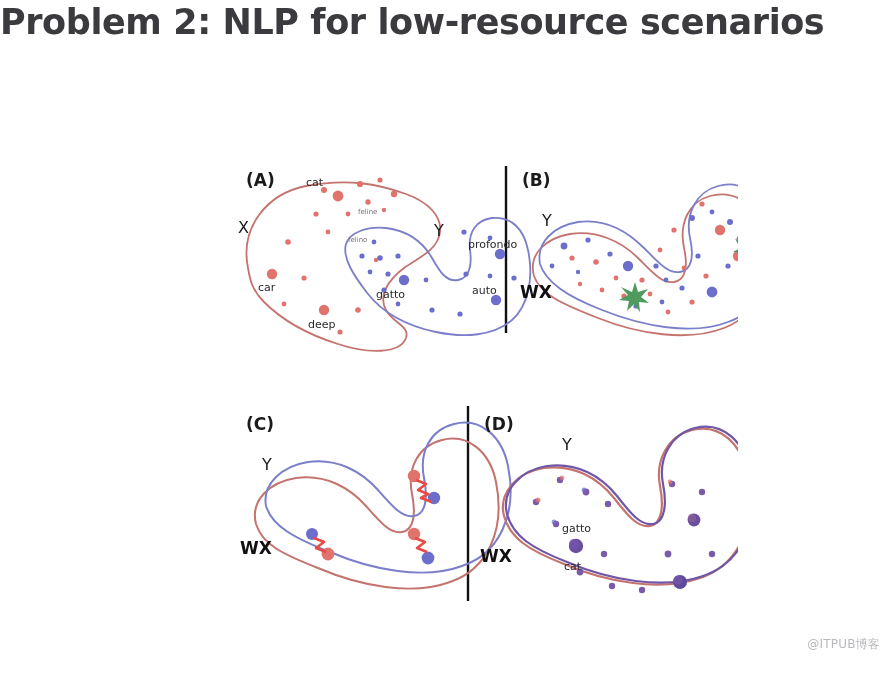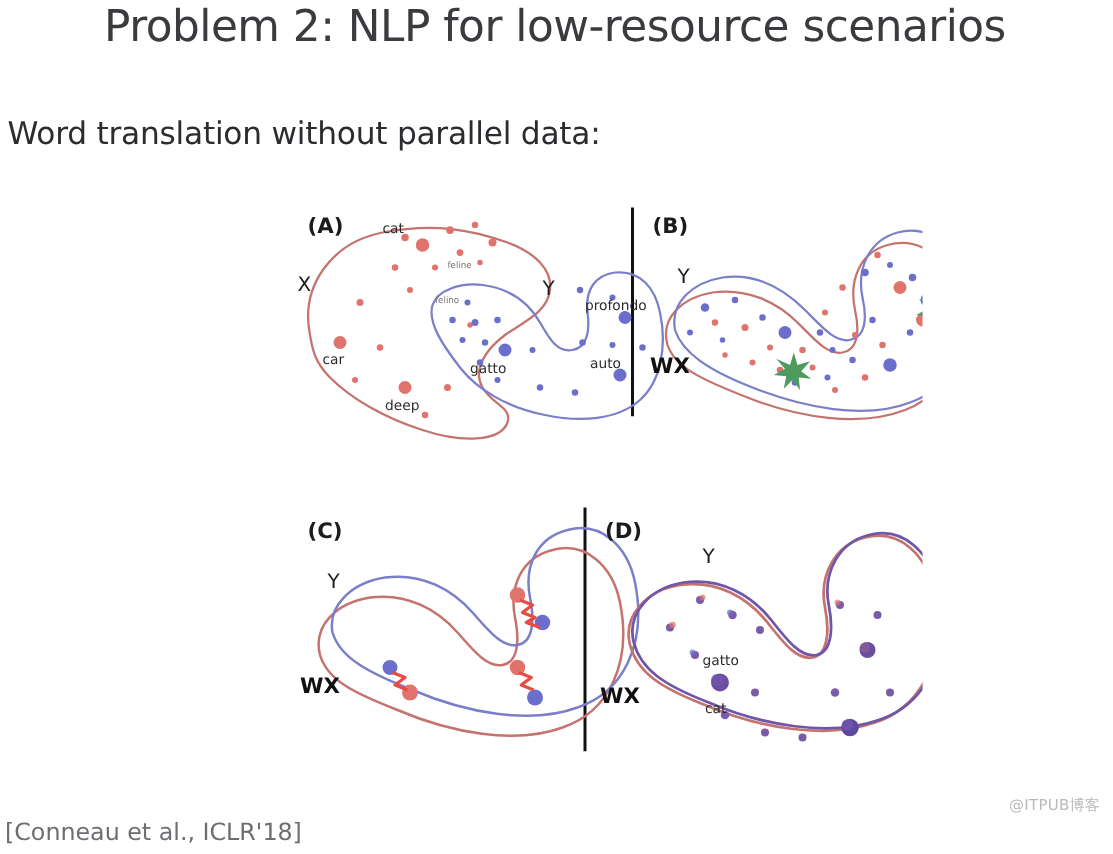--- a/index.html
+++ b/index.html
@@ -18,24 +18,23 @@
   #slide {
     position: absolute;
     inset: 0;
     background: #ffffff;
   }
   .slide-title {
     position: absolute;
     top: 2px;
     left: 0;
     width: 888px;
-    text-align: center;
     font-family: "DejaVu Sans", sans-serif;
     font-size: 35px;
-    font-weight: 400;
+    font-weight: 700;
     letter-spacing: -0.4px;
     color: #3b3b3f;
     white-space: nowrap;
   }
   .slide-subtitle {
     position: absolute;
     top: 92px;
     left: 6px;
     font-family: "DejaVu Sans", sans-serif;
     font-size: 25px;
@@ -101,21 +100,20 @@
     fill: #7a6f78;
   }
 </style>
 </head>
 <body>
 
 <div id="slide">
 
   <div class="slide-title">Problem 2: NLP for low-resource scenarios</div>
 
-  <div class="slide-subtitle">Word translation without parallel data:</div>
 
   <div class="figure-wrap">
     <svg width="510" height="460" viewBox="0 0 510 460" xmlns="http://www.w3.org/2000/svg">
 
       <line x1="278" y1="8" x2="278" y2="175" stroke="#111111" stroke-width="2.4"></line>
       <line x1="240" y1="248" x2="240" y2="443" stroke="#111111" stroke-width="2.4"></line>
 
       <g>
         <text class="panel-label" x="18" y="28">(A)</text>
 
@@ -342,17 +340,16 @@
         <text class="word-label" x="86" y="126">gatto</text>
         <text class="word-label" x="88" y="164">cat</text>
 
         <text class="space-label" x="86" y="44">Y</text>
         <text class="space-label-w" x="4" y="156">WX</text>
       </g>
 
     </svg>
   </div>
 
-  <div class="citation">[Conneau et al., ICLR'18]</div>
 
   <div class="watermark">@ITPUB博客</div>
 
 </div>
 
 </body></html>

